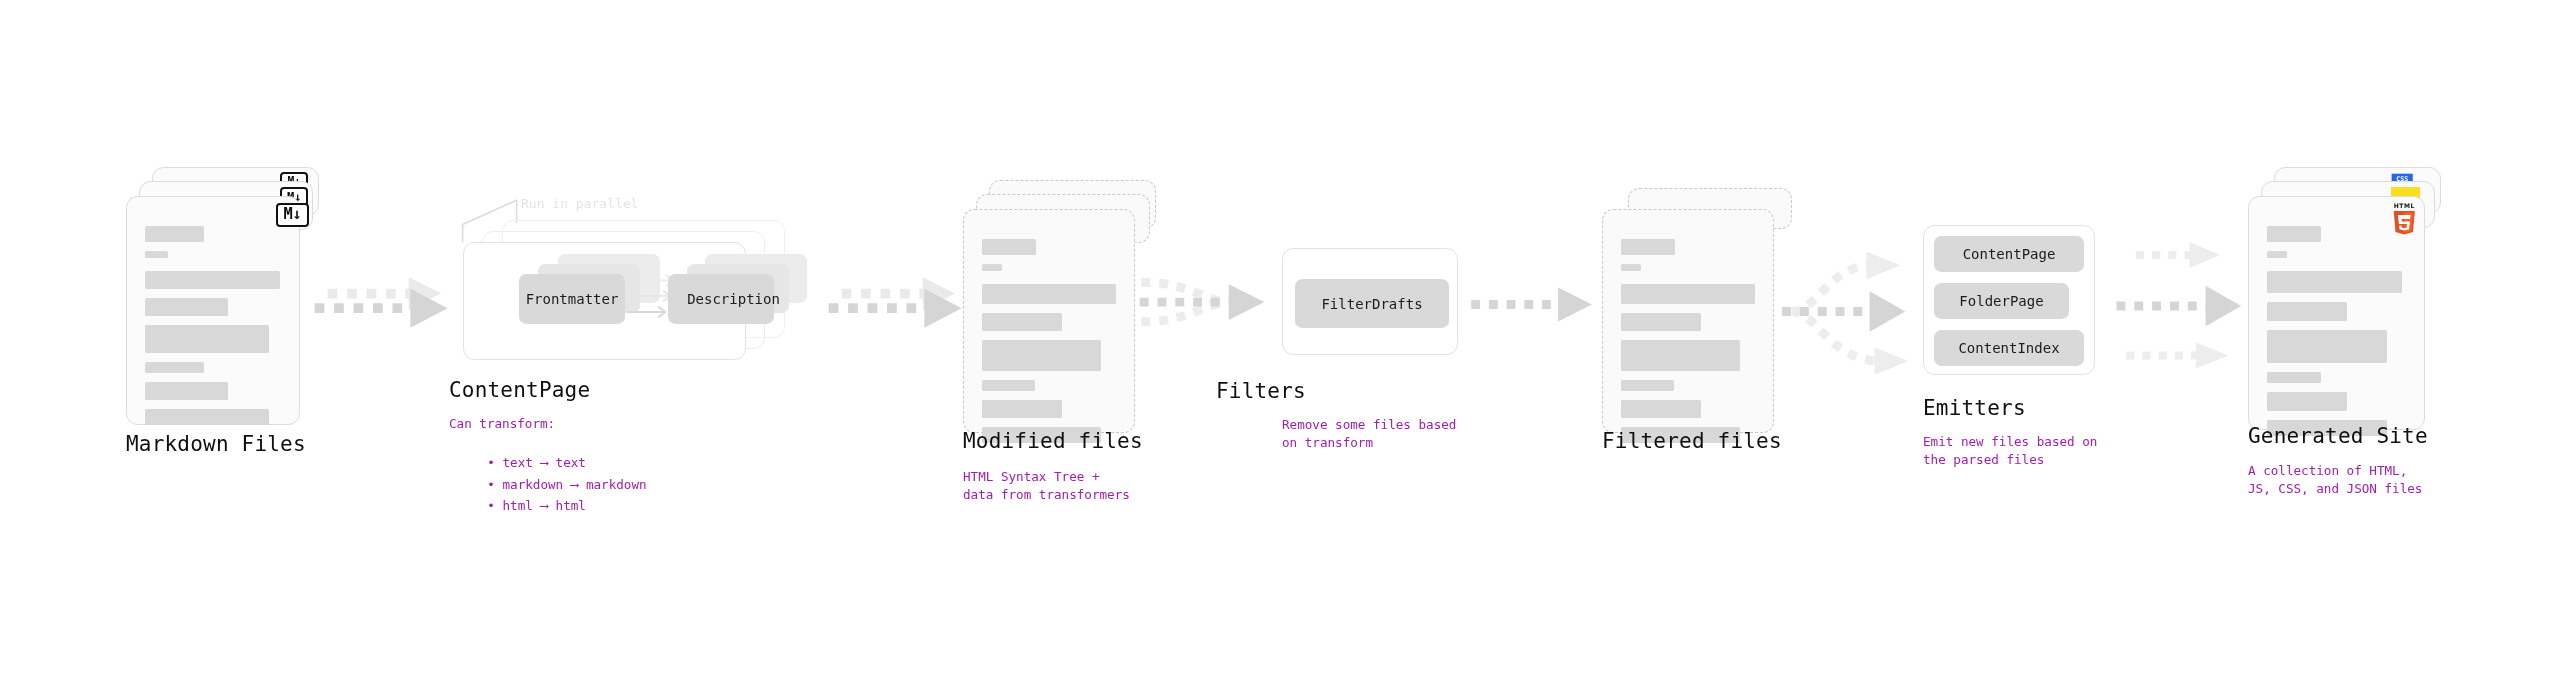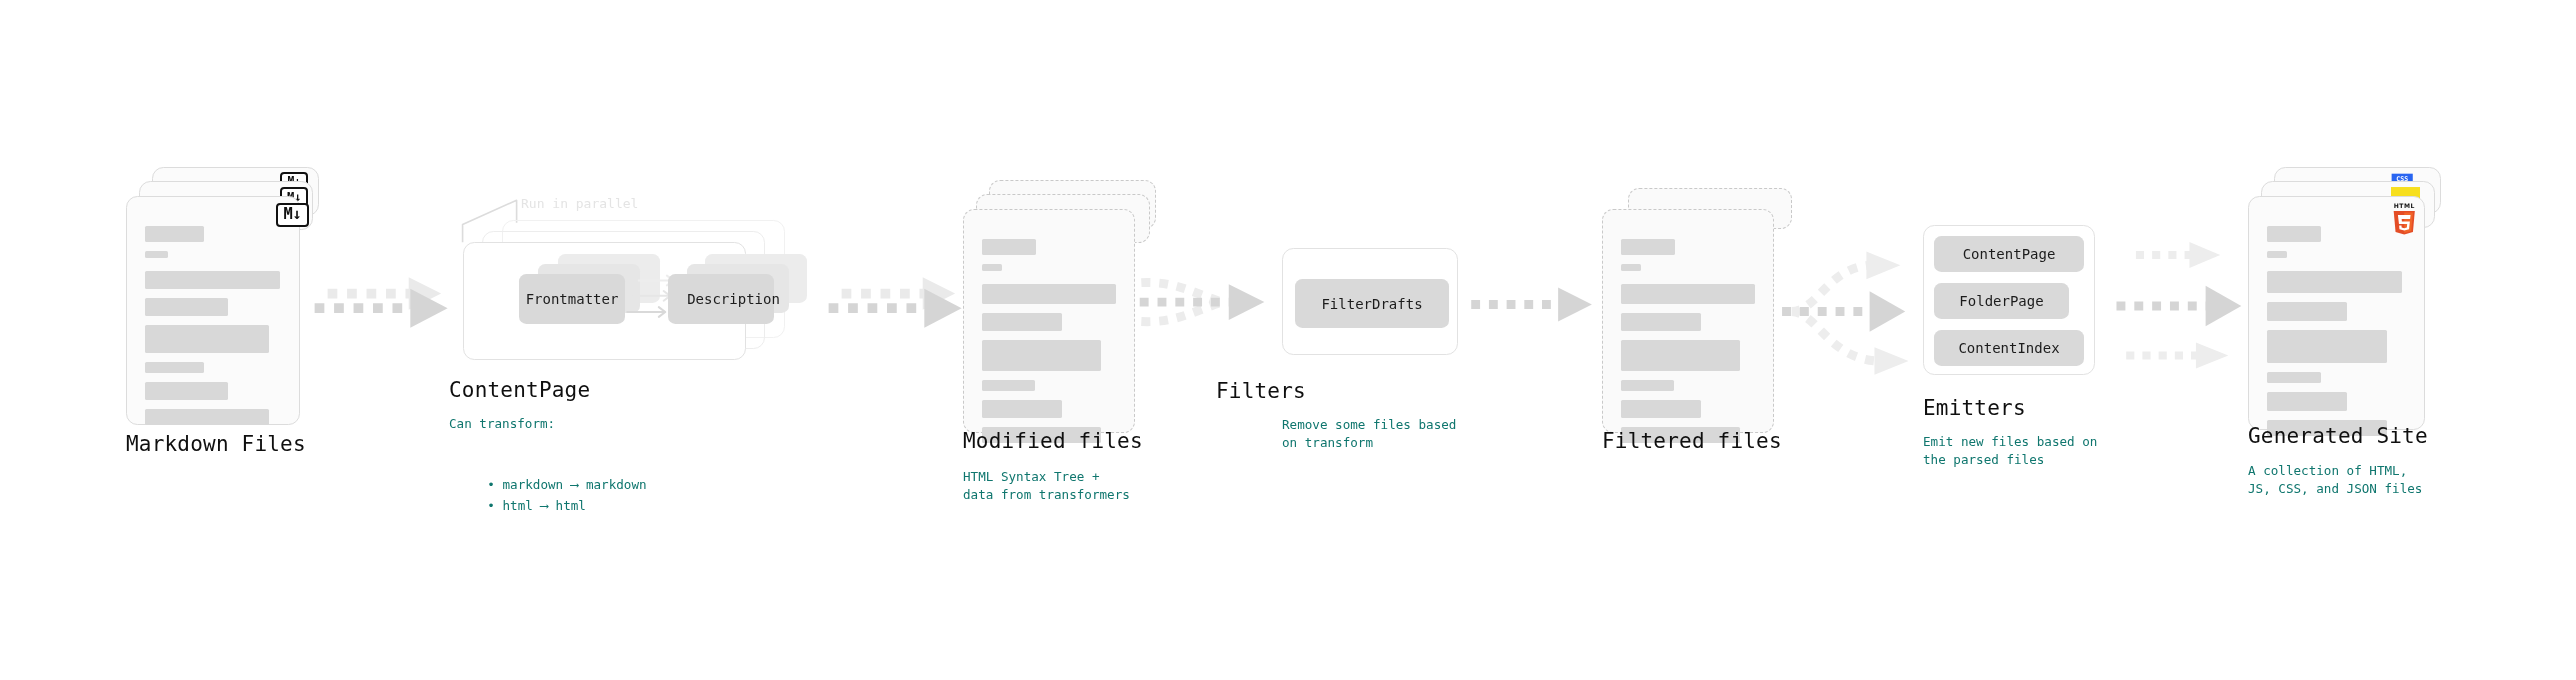--- a/index.html
+++ b/index.html
@@ -78,21 +78,21 @@
     position: absolute;
     font-size: 21px;
     color: #0f0f0f;
     letter-spacing: 0.2px;
     white-space: nowrap;
   }
   .subtitle {
     position: absolute;
     font-size: 12.6px;
     line-height: 1.45;
-    color: #0f766e;
+    color: #a21caf;
     white-space: pre;
   }
   .hint {
     position: absolute;
     font-size: 13px;
     color: #e4e4e4;
     white-space: nowrap;
   }
 
   
@@ -187,20 +187,23 @@
       <span>Frontmatter</span>
     </div>
     <div class="chip" style="left:225px; top:87px; width:106px; height:50px;padding-left:25px;">
       <span>Description</span>
     </div>
   </div>
 
   <div class="title" style="left:449px; top:378px;">ContentPage</div>
 
   <div class="subtitle" style="left:449px; top:415px;">Can transform:</div>
+  <div class="subtitle" style="left:457px; top:436px;">
+    <span>•&nbsp;</span><span>text ⟶ text</span>
+  </div>
   <div class="subtitle" style="left:457px; top:458px;">
     <span>•&nbsp;</span><span>markdown ⟶ markdown</span>
   </div>
   <div class="subtitle" style="left:457px; top:479px;">
     <span>•&nbsp;</span><span>html ⟶ html</span>
   </div>
 
   <svg class="arrowsvg" style="left:827px; top:274px;" width="146" height="57" viewBox="0 0 180 70">
     <g stroke="#eaeaea" stroke-width="12" stroke-dasharray="12 12" fill="none">
       <line x1="18" y1="24" x2="120" y2="24"></line>

